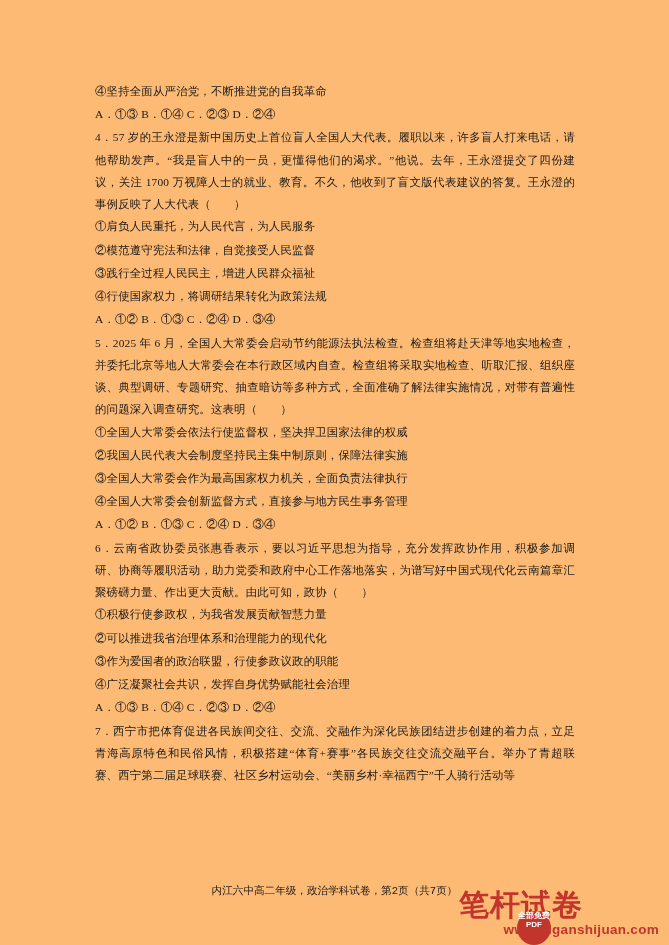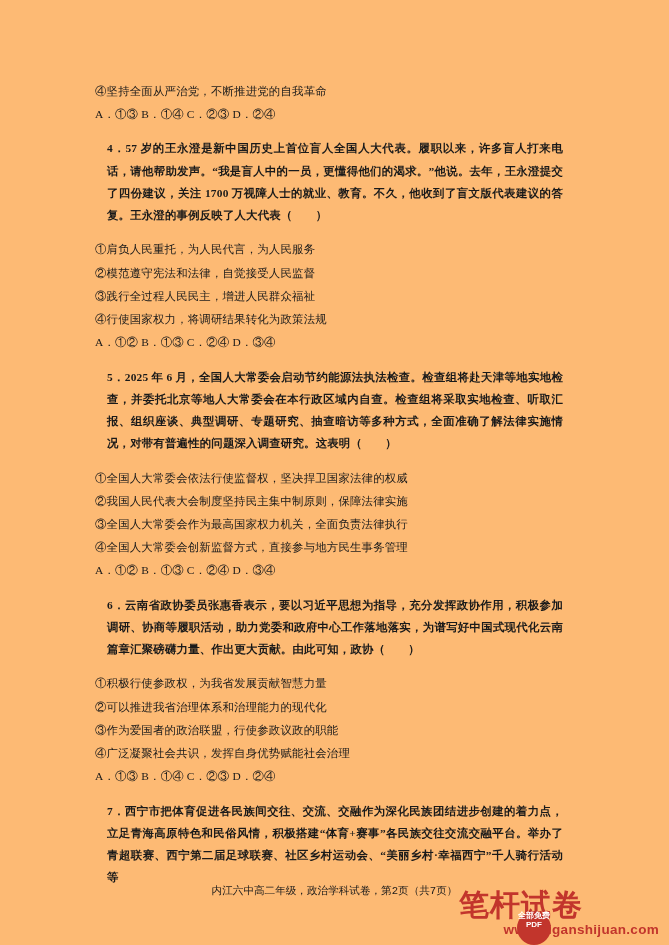--- a/index.html
+++ b/index.html
@@ -31,24 +31,23 @@
   .opt-line {
     font-size: 11.4px;
     line-height: 1.95;
     margin: 0 0 1px 0;
     letter-spacing: 0.2px;
   }
   .qhead {
     font-size: 11.4px;
     line-height: 1.95;
     text-align: justify;
-    margin: 12px;
+    margin: 0;
     text-indent: 0;
     letter-spacing: 0.2px;
-    font-weight: bold;
   }
   .block {
     margin-bottom: 0px;
   }
   .footer {
     position: absolute;
     left: 0;
     top: 884px;
     width: 669px;
     text-align: center;

